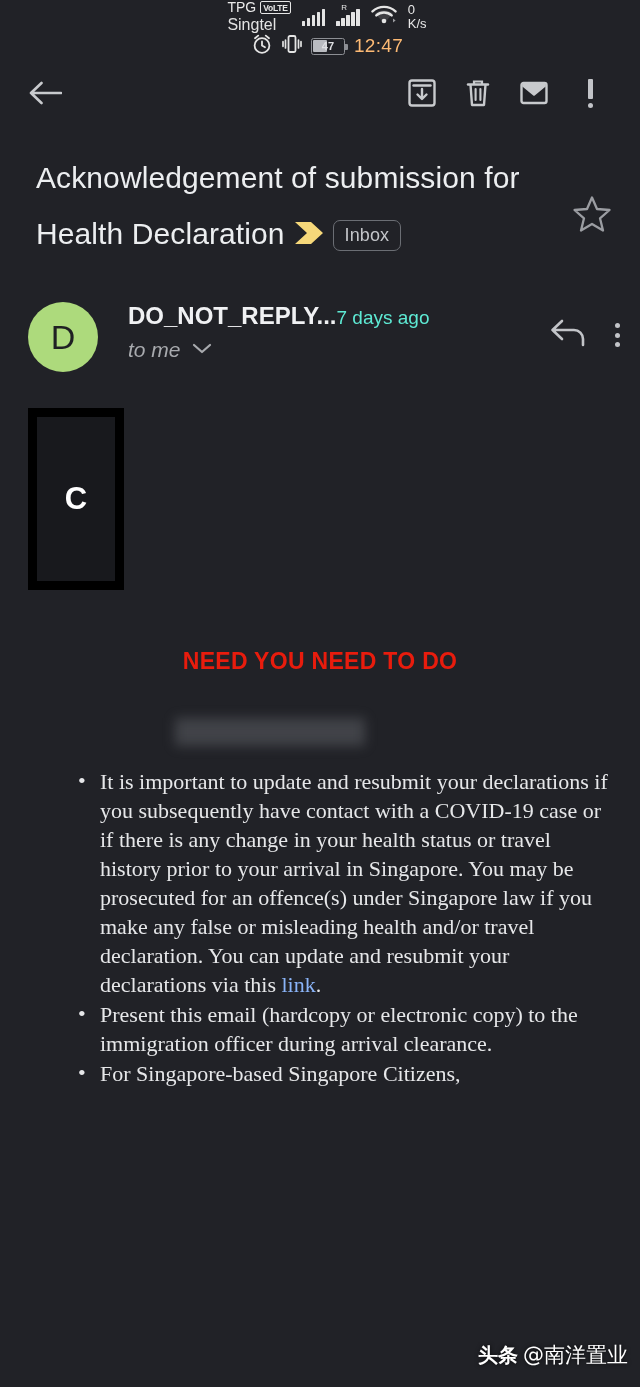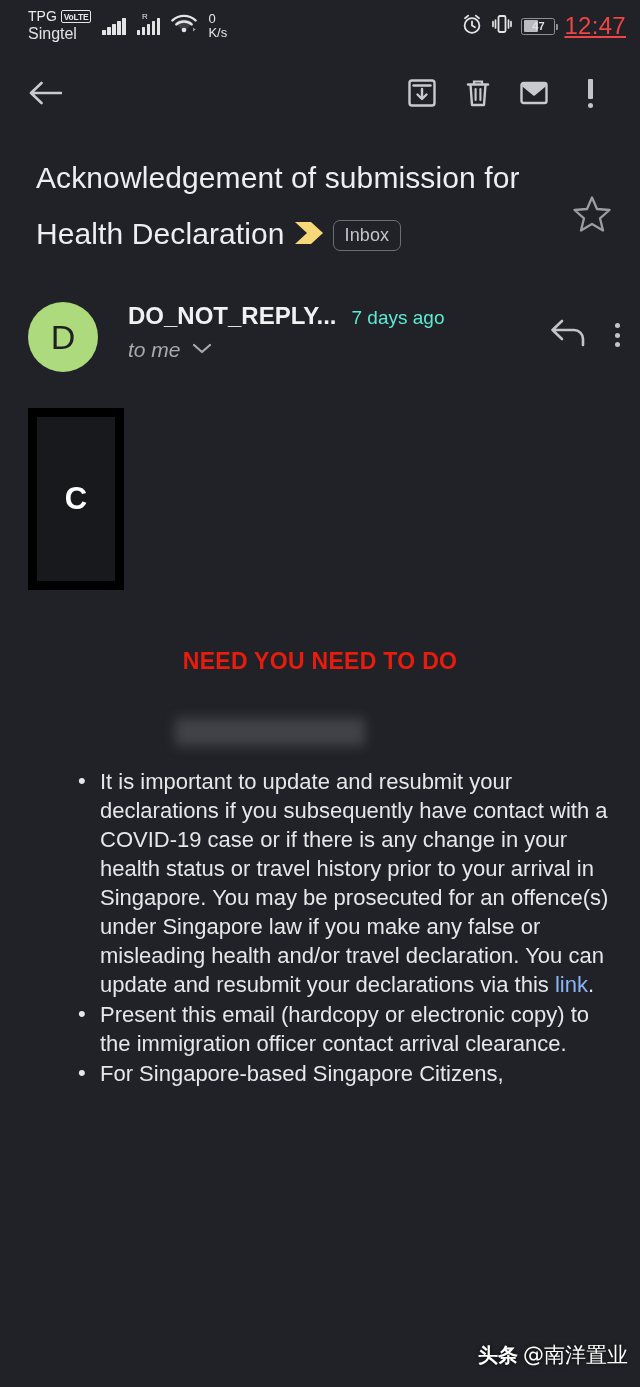--- a/index.html
+++ b/index.html
@@ -13,20 +13,21 @@
   body { position: relative; }
 
   
   .status-bar {
     height: 52px;
     display: flex;
     align-items: center;
     justify-content: space-between;
     padding: 0 14px 0 28px;
     color: #e8e8e8;
+    flex-direction: column;
   }
   .status-left { display: flex; align-items: center; gap: 11px; }
   .carrier { line-height: 1.08; font-size: 14px; color: #eaeaea; }
   .carrier-top { display: flex; align-items: center; gap: 4px; }
   .volte-badge {
     display: inline-block;
     border: 1.4px solid #e6e6e6;
     border-radius: 2px;
     font-size: 8.5px;
     font-weight: bold;
@@ -66,21 +67,21 @@
   }
   .batt::after {
     content: ""; position: absolute; right: -4px; top: 5px;
     width: 2.5px; height: 6px; background: #8d8f94; border-radius: 0 1px 1px 0;
   }
   .batt-fill { background: #b9bbc0; height: 100%; width: 47%; border-radius: 1px; }
   .batt-num {
     position: absolute; left: 0; right: 0; text-align: center;
     font-size: 11px; color: #dfe0e3; line-height: 13px; font-weight: bold;
   }
-  .clock { font-size: 24px; color: #ef4444; letter-spacing: 0.3px; text-decoration: underline; }
+  .clock { font-size: 19px; color: #fdba74; letter-spacing: 0.3px; }
 
   
   .action-bar {
     height: 82px;
     display: flex;
     align-items: center;
     padding: 0 22px 0 28px;
     color: #c8cacd;
   }
   .action-spacer { flex: 1; }
@@ -136,21 +137,21 @@
   .avatar {
     width: 70px; height: 70px; border-radius: 50%;
     background: #adda7c;
     color: #1f2023;
     font-size: 34px;
     display: flex; align-items: center; justify-content: center;
     flex: 0 0 auto;
     font-weight: 400;
   }
   .sender-mid { flex: 1; padding: 0 6px 0 30px; min-width: 0; }
-  .sender-line1 { display: flex; align-items: baseline; gap: 15px; }
+  .sender-line1 { display: flex; align-items: baseline; }
   .sender-name {
     font-size: 24px;
     font-weight: bold;
     color: #f0f1f3;
     white-space: nowrap;
     overflow: hidden;
   }
   .sender-time { font-size: 19px; color: #5eead4; white-space: nowrap; }
   .sender-line2 { display: flex; align-items: center; gap: 10px; margin-top: 8px; font-style: italic; }
   .to-me { font-size: 21px; color: #a8aaae; }
@@ -210,20 +211,21 @@
     margin: 92px 0 0 0;
     padding-left: 72px;
     list-style: none;
   }
   ul.actions li {
     position: relative;
     font-size: 22px;
     line-height: 29px;
     color: #e6e7e9;
     margin-bottom: 1px;
+    font-family: Liberation Serif, serif;
   }
   ul.actions li::before {
     content: "•";
     position: absolute;
     left: -22px;
     top: -1px;
     font-size: 22px;
     color: #e6e7e9;
   }
   a.inline-link { color: #8ab4f8; text-decoration: none; }
@@ -404,21 +406,21 @@
   <div class="img-placeholder">C</div>
 
 
   <div class="need-to-do">NEED YOU NEED TO DO</div>
 
   <ul class="actions">
     <li>
       <span>It is important to update and resubmit your declarations if you subsequently have contact with a COVID-19 case or if there is any change in your health status or travel history prior to your arrival in Singapore. You may be prosecuted for an offence(s) under Singapore law if you make any false or misleading health and/or travel declaration. You can update and resubmit your declarations via this </span><a class="inline-link" href="#">link</a><span>.</span>
     </li>
     <li>
-      <span>Present this email (hardcopy or electronic copy) to the immigration officer contact arrival clearance.</span>
+      <span>Present this email (hardcopy or electronic copy) to the immigration officer during arrival clearance.</span>
     </li>
     <li>
       <span>For Singapore-based Singapore Citizens,</span>
     </li>
   </ul>
 </div>
 
 <div class="blur-smudge"></div>
 
 <div class="watermark">

